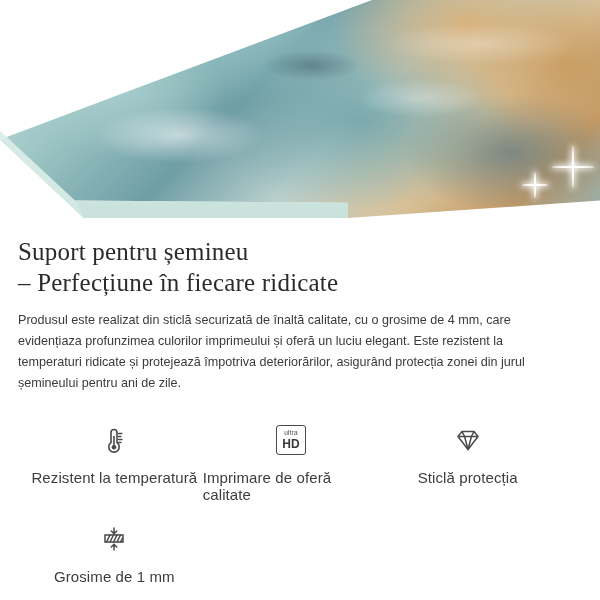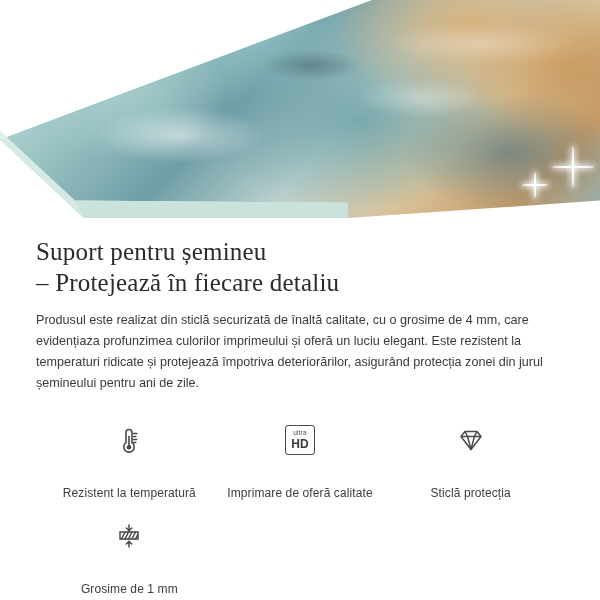--- a/index.html
+++ b/index.html
@@ -68,21 +68,21 @@
     position: absolute;
     background: #ffffff;
     box-shadow: 0 0 6px 2px rgba(255,255,255,0.9);
   }
   .sparkle::before { left: 50%; top: 0; width: 2px; height: 100%; transform: translateX(-50%); border-radius: 50%; }
   .sparkle::after  { top: 50%; left: 0; height: 2px; width: 100%; transform: translateY(-50%); border-radius: 50%; }
   .sp1 { left: 552px; top: 146px; width: 42px; height: 42px; }
   .sp2 { left: 522px; top: 172px; width: 26px; height: 26px; }
 
   
-  .content { padding: 18px 36px 0 36px; }
+  .content { padding: 18px 36px 0 18px; }
   .headline {
     font-family: "Liberation Serif", serif;
     font-size: 25px;
     line-height: 31px;
     color: #2b2b2b;
     font-weight: 400;
     letter-spacing: 0.2px;
   }
   .headline .l2 { display: block; }
   .body-text {
@@ -109,22 +109,22 @@
   }
   .feature-icon {
     height: 40px;
     display: flex;
     align-items: center;
     justify-content: center;
     color: #4a4a4a;
     text-align: center;
   }
   .feature-label {
-    margin-top: 26px;
-    font-size: 12px;
+    margin-top: 9px;
+    font-size: 15px;
     color: #3d3d3d;
     text-align: left;
     letter-spacing: 0.1px;
   }
   .hd-box {
     width: 30px; height: 30px;
     border: 1.6px solid #4a4a4a;
     border-radius: 3px;
     display: flex; flex-direction: column;
     align-items: center; justify-content: center;
@@ -144,21 +144,21 @@
     <div class="hero-glass-edge"></div>
     <div class="hero-edge"></div>
     <div class="sparkle sp1"></div>
     <div class="sparkle sp2"></div>
   </div>
 
   <div class="content">
 
     <h1 class="headline">
       <span class="l1">Suport pentru șemineu</span>
-      <span class="l2">– Protejează în fiecare detaliu</span>
+      <span class="l2">– Perfecțiune în fiecare ridicate</span>
     </h1>
 
     <p class="body-text">Produsul este realizat din sticlă securizată de înaltă calitate, cu o grosime de 4 mm, care evidențiaza profunzimea culorilor imprimeului și oferă un luciu elegant. Este rezistent la temperaturi ridicate și protejează împotriva deteriorărilor, asigurând protecția zonei din jurul șemineului pentru ani de zile.</p>
 
     <div class="features">
 
       <div class="feature">
         <div class="feature-icon">
           <svg width="34" height="34" viewBox="0 0 34 34" fill="none" stroke="#4a4a4a" stroke-width="1.6" stroke-linecap="round">
             <path d="M17 6.5a3 3 0 0 1 3 3v10.2a5.2 5.2 0 1 1-6 0V9.5a3 3 0 0 1 3-3z"></path>

